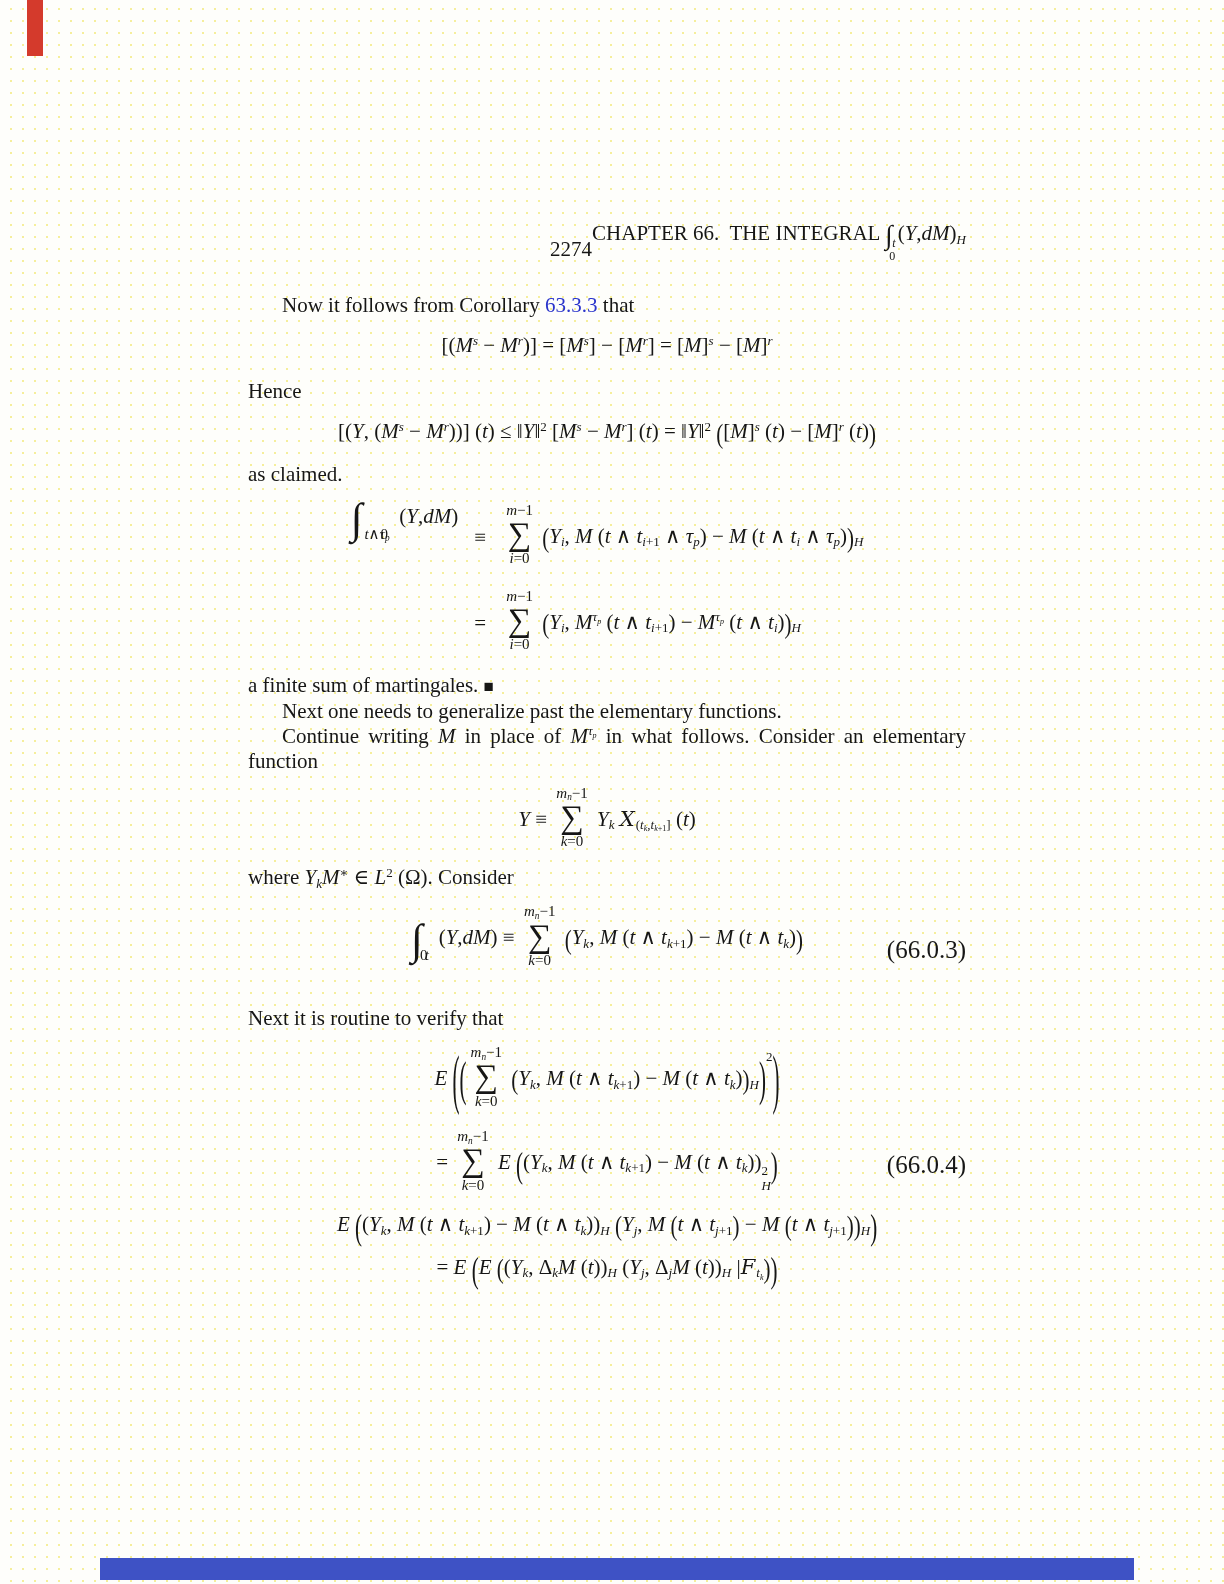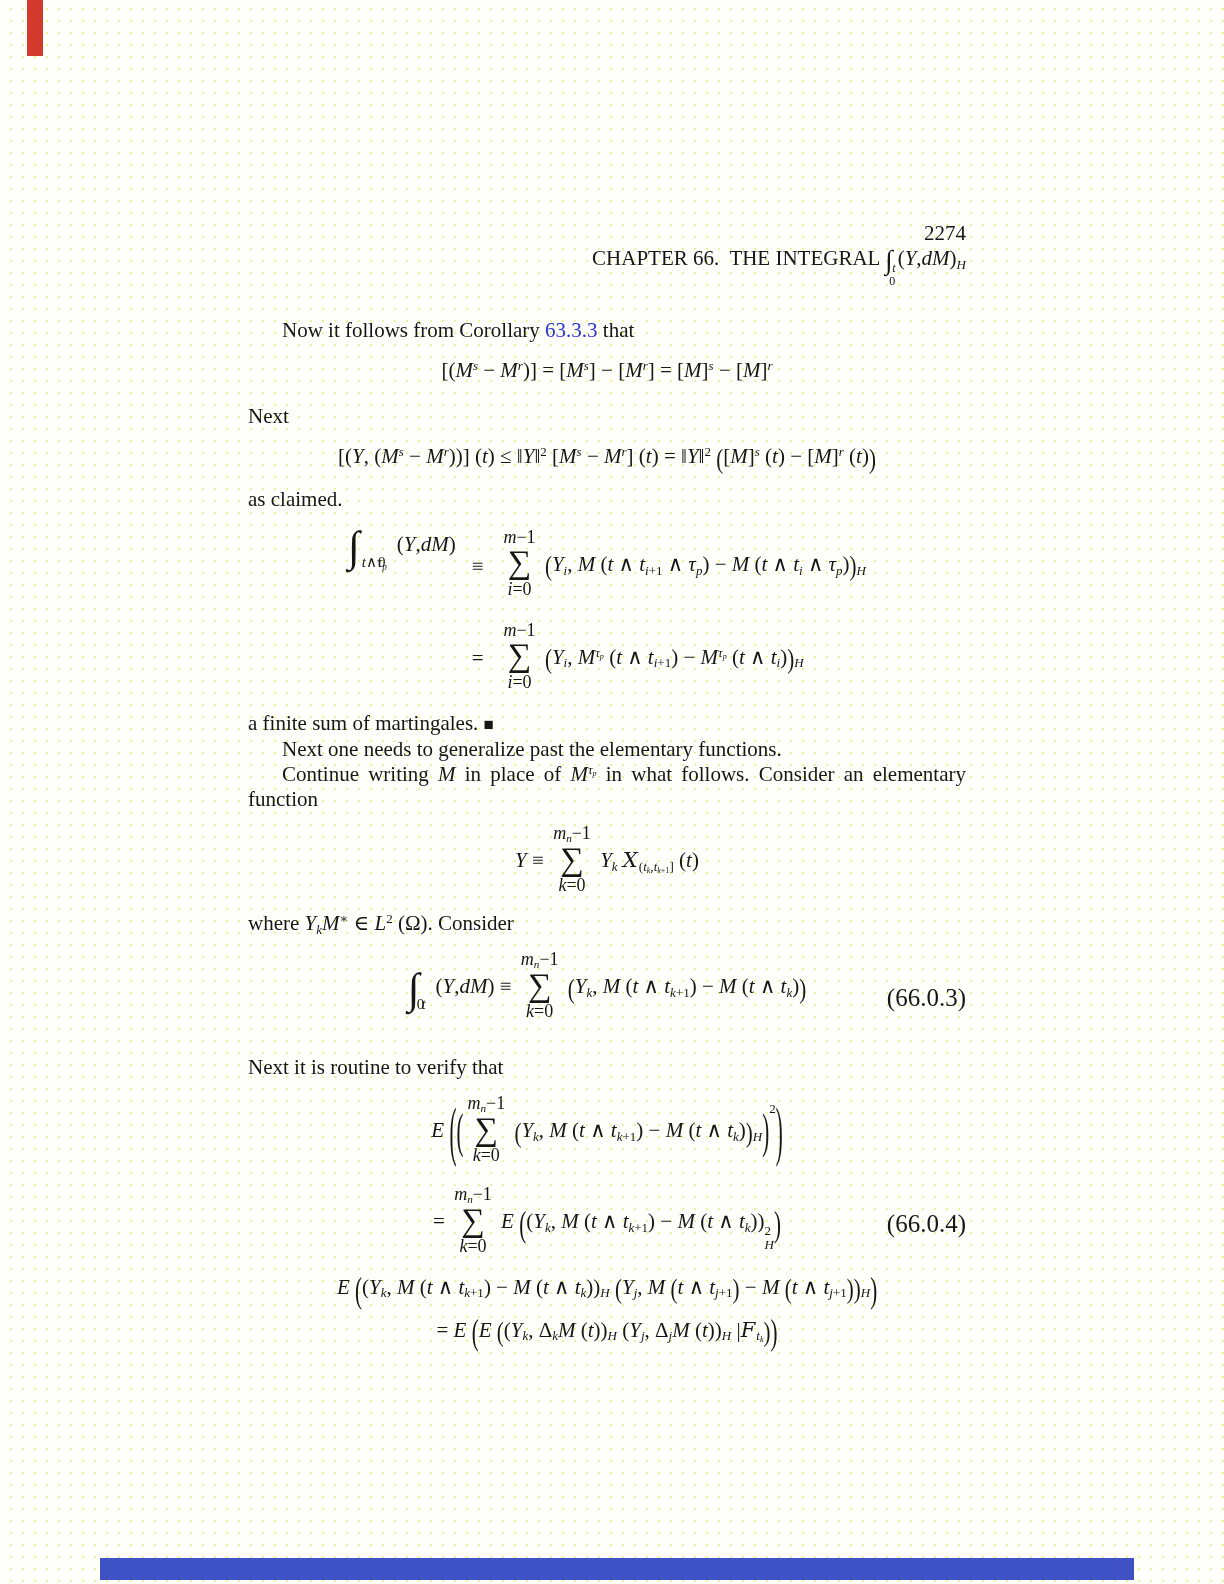--- a/index.html
+++ b/index.html
@@ -4,39 +4,39 @@
 <style>
   html,body{margin:0;padding:0;}
   .page{position:relative;width:1224px;height:1584px;overflow:hidden;
     background-color:#fefefb;
     background-image:radial-gradient(circle,#f5ee9b 1.05px,rgba(255,255,255,0) 1.4px);
     background-size:12px 12px;background-position:5px 3px;
     font-family:"Liberation Serif","DejaVu Serif",serif;color:#161616;}
   .artifact-red{position:absolute;left:27px;top:0;width:16px;height:56px;background:var(--artifact_red,#d43a2c);}
   .artifact-blue{position:absolute;left:100px;top:1558px;width:1034px;height:22px;background:var(--artifact_blue,#3e52c5);}
   .content{position:absolute;left:248px;top:221px;width:718px;font-size:21px;line-height:25px;}
-  .runhead{display:flex;justify-content:space-between;align-items:flex-end;margin-bottom:31px;flex-direction:column;}
+  .runhead{display:flex;justify-content:flex-end;align-items:flex-end;margin-bottom:31px;}
   .runhead .chapter{text-align:right;}
   p{margin:0;text-align:justify;}
   .indent{text-indent:34px;}
   .link{color:var(--link,#2b35cb);cursor:pointer;text-decoration:none;}
   .qed{font-size:17px;}
   sub,sup{font-size:0.62em;line-height:0;}
   sup{vertical-align:baseline;position:relative;top:-0.55em;}
   sub{vertical-align:baseline;position:relative;top:0.28em;}
   .scr{font-family:"DejaVu Serif",serif;font-style:italic;letter-spacing:1px;}
   
   .eq{text-align:center;line-height:1.1;}
   .eqrow{position:relative;text-align:center;}
   .eqtag{position:absolute;right:0;top:50%;transform:translateY(-50%);font-size:25px;}.mt14{margin-top:14px}.mt16{margin-top:16px}.mt18{margin-top:18px}
   .mt20{margin-top:17px}.mt22{margin-top:22px}
   .mb12{margin-bottom:12px}.mb14{margin-bottom:14px}.mb16{margin-bottom:16px}
   
   .sum{display:inline-flex;flex-direction:column;align-items:center;vertical-align:middle;line-height:1;margin:0 4px;position:relative;top:-3px;}
-  .sum .lim{font-size:18px;line-height:1.15;white-space:nowrap;}
+  .sum .lim{font-size:15px;line-height:1.15;white-space:nowrap;}
   .sum .sig{font-size:33px;line-height:0.95;}
   
   .dint{font-size:43px;line-height:0;vertical-align:-10px;}
   .dlim{display:inline-flex;flex-direction:row;justify-content:space-between;height:44px;font-size:15px;line-height:1;vertical-align:-16px;margin:0 6px 0 2px;text-align:left;}
   .dlim .l{margin-left:-9px;}
   
   .ihdr{font-size:27px;line-height:0;vertical-align:-4px;}
   .hstk{display:inline-flex;flex-direction:column;font-size:12px;line-height:1.05;vertical-align:-7px;margin-right:2px;text-align:left;}
   .hstk .l{margin-left:-3px;}
   
@@ -68,21 +68,21 @@
       <span class="chapter">CHAPTER 66.&nbsp; THE INTEGRAL <span class="ihdr">∫</span><span class="hstk">
             <span><i>t</i></span>
             <span class="l">0</span>
           </span>(<i>Y</i>,<i>dM</i>)<sub><i>H</i></sub></span>
     </div>
 
     <p class="indent">Now it follows from Corollary <a class="link">63.3.3</a> that</p>
 
     <div class="eq mt16">[(<i>M</i><sup><i>s</i></sup> − <i>M</i><sup><i>r</i></sup>)] = [<i>M</i><sup><i>s</i></sup>] − [<i>M</i><sup><i>r</i></sup>] = [<i>M</i>]<sup><i>s</i></sup> − [<i>M</i>]<sup><i>r</i></sup></div>
 
-    <p class="mt22">Next</p>
+    <p class="mt22">Hence</p>
 
     <div class="eq mt16">[(<i>Y</i>, (<i>M</i><sup><i>s</i></sup> − <i>M</i><sup><i>r</i></sup>))] (<i>t</i>) ≤ ‖<i>Y</i>‖<sup>2</sup> [<i>M</i><sup><i>s</i></sup> − <i>M</i><sup><i>r</i></sup>] (<i>t</i>) = ‖<i>Y</i>‖<sup>2</sup> <span class="b15">(</span>[<i>M</i>]<sup><i>s</i></sup> (<i>t</i>) − [<i>M</i>]<sup><i>r</i></sup> (<i>t</i>)<span class="b15">)</span></div>
 
     <p class="mt20">as claimed.</p>
 
     <div class="eq mt18 mb16">
       <div class="agrid">
         <span class="al"><span class="dint">∫</span><span class="dlim">
               <span><i>t</i>∧<i>τ</i><sub><i>p</i></sub></span>
               <span class="l">0</span>

